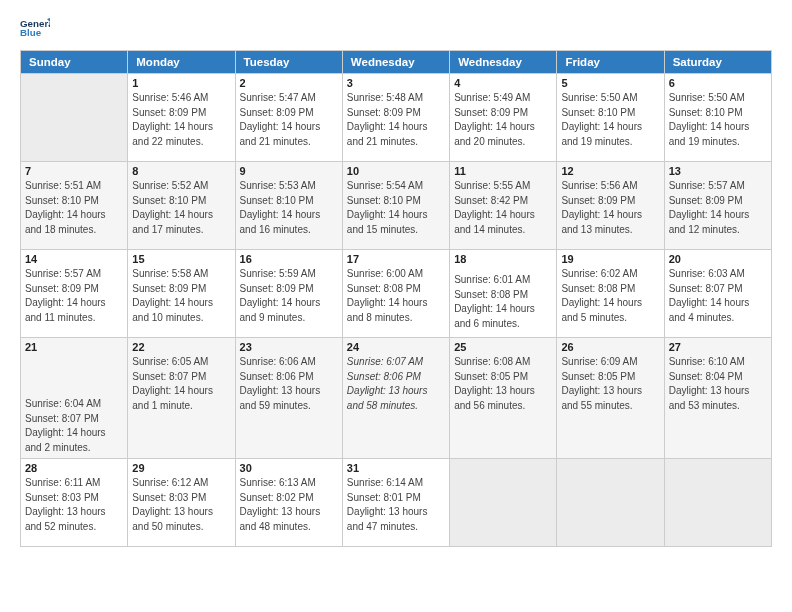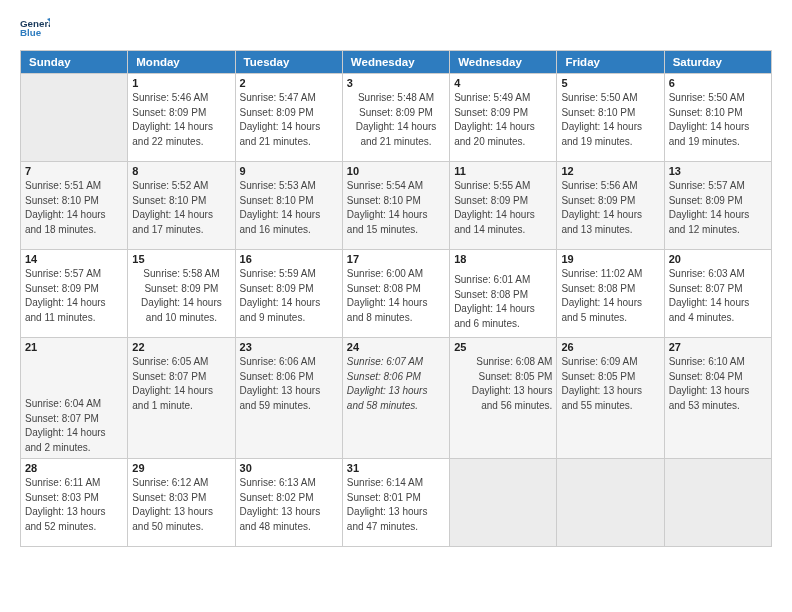--- a/index.html
+++ b/index.html
@@ -134,21 +134,21 @@
           </td>
           <td>
             <span class="day-num">2</span>
             <div class="day-info" style="white-space: pre-line;">Sunrise: 5:47 AM
 Sunset: 8:09 PM
 Daylight: 14 hours
 and 21 minutes.</div>
           </td>
           <td>
             <span class="day-num">3</span>
-            <div class="day-info" style="white-space: pre-line; text-align: center;">Sunrise: 5:48 AM
+            <div class="day-info" style="white-space: pre-line;">Sunrise: 5:48 AM
 Sunset: 8:09 PM
 Daylight: 14 hours
 and 21 minutes.</div>
           </td>
           <td>
             <span class="day-num">4</span>
             <div class="day-info" style="white-space: pre-line;">Sunrise: 5:49 AM
 Sunset: 8:09 PM
 Daylight: 14 hours
 and 20 minutes.</div>
@@ -193,21 +193,21 @@
           <td>
             <span class="day-num">10</span>
             <div class="day-info" style="white-space: pre-line;">Sunrise: 5:54 AM
 Sunset: 8:10 PM
 Daylight: 14 hours
 and 15 minutes.</div>
           </td>
           <td>
             <span class="day-num">11</span>
             <div class="day-info" style="white-space: pre-line;">Sunrise: 5:55 AM
-Sunset: 8:09 PM
+Sunset: 8:42 PM
 Daylight: 14 hours
 and 14 minutes.</div>
           </td>
           <td>
             <span class="day-num">12</span>
             <div class="day-info" style="white-space: pre-line;">Sunrise: 5:56 AM
 Sunset: 8:09 PM
 Daylight: 14 hours
 and 13 minutes.</div>
           </td>
@@ -222,21 +222,21 @@
         <tr>
           <td>
             <span class="day-num">14</span>
             <div class="day-info" style="white-space: pre-line;">Sunrise: 5:57 AM
 Sunset: 8:09 PM
 Daylight: 14 hours
 and 11 minutes.</div>
           </td>
           <td>
             <span class="day-num">15</span>
-            <div class="day-info" style="white-space: pre-line; text-align: center;">Sunrise: 5:58 AM
+            <div class="day-info" style="white-space: pre-line;">Sunrise: 5:58 AM
 Sunset: 8:09 PM
 Daylight: 14 hours
 and 10 minutes.</div>
           </td>
           <td>
             <span class="day-num">16</span>
             <div class="day-info" style="white-space: pre-line;">Sunrise: 5:59 AM
 Sunset: 8:09 PM
 Daylight: 14 hours
 and 9 minutes.</div>
@@ -250,21 +250,21 @@
           </td>
           <td>
             <span class="day-num">18</span>
             <div class="day-info" style="white-space: pre-line; margin-top: 8px;">Sunrise: 6:01 AM
 Sunset: 8:08 PM
 Daylight: 14 hours
 and 6 minutes.</div>
           </td>
           <td>
             <span class="day-num">19</span>
-            <div class="day-info" style="white-space: pre-line;">Sunrise: 11:02 AM
+            <div class="day-info" style="white-space: pre-line;">Sunrise: 6:02 AM
 Sunset: 8:08 PM
 Daylight: 14 hours
 and 5 minutes.</div>
           </td>
           <td>
             <span class="day-num">20</span>
             <div class="day-info" style="white-space: pre-line;">Sunrise: 6:03 AM
 Sunset: 8:07 PM
 Daylight: 14 hours
 and 4 minutes.</div>
@@ -294,21 +294,21 @@
           </td>
           <td>
             <span class="day-num">24</span>
             <div class="day-info" style="white-space: pre-line; font-style: italic;">Sunrise: 6:07 AM
 Sunset: 8:06 PM
 Daylight: 13 hours
 and 58 minutes.</div>
           </td>
           <td>
             <span class="day-num">25</span>
-            <div class="day-info" style="white-space: pre-line; text-align: right;">Sunrise: 6:08 AM
+            <div class="day-info" style="white-space: pre-line;">Sunrise: 6:08 AM
 Sunset: 8:05 PM
 Daylight: 13 hours
 and 56 minutes.</div>
           </td>
           <td>
             <span class="day-num">26</span>
             <div class="day-info" style="white-space: pre-line;">Sunrise: 6:09 AM
 Sunset: 8:05 PM
 Daylight: 13 hours
 and 55 minutes.</div>

